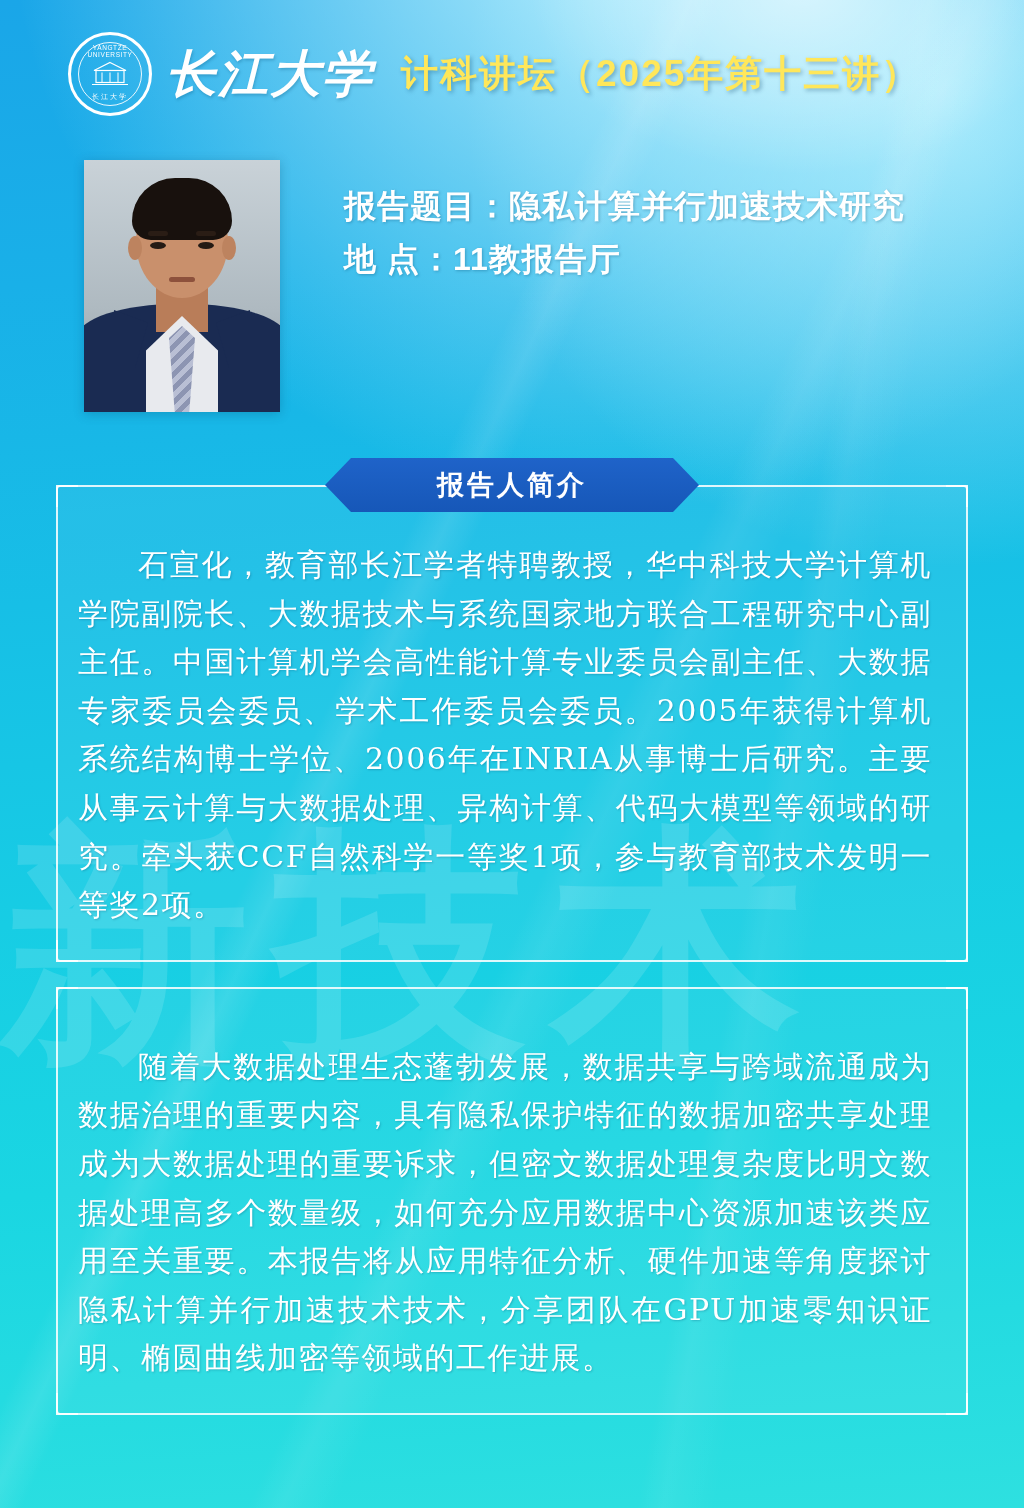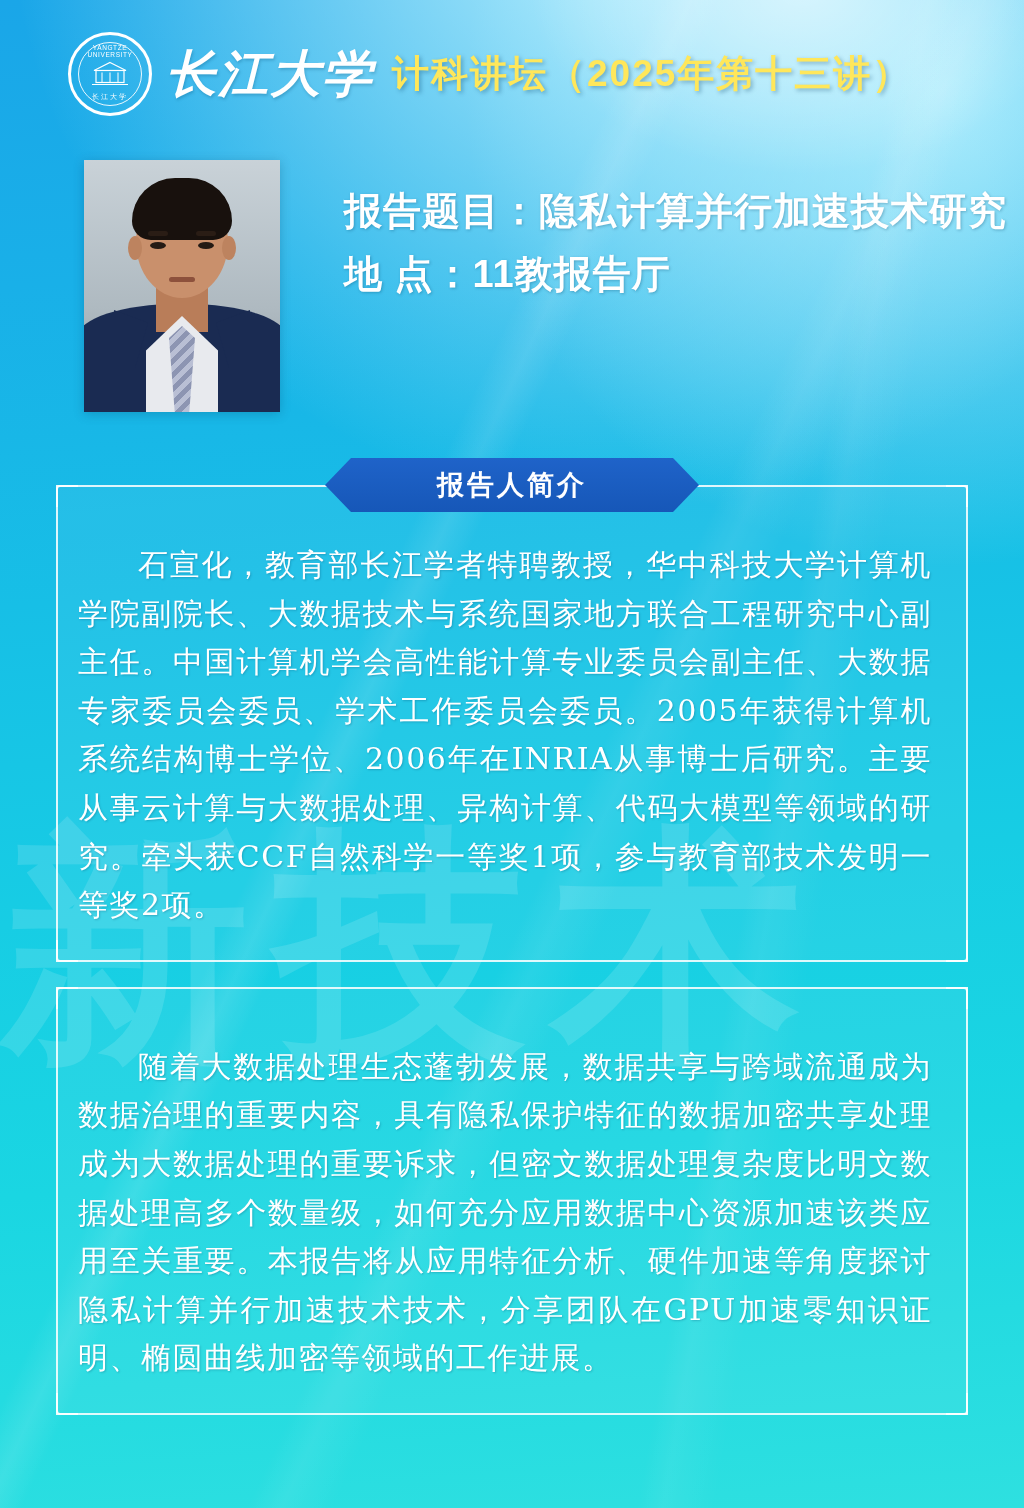--- a/index.html
+++ b/index.html
@@ -116,21 +116,21 @@
     font-family: "DejaVu Serif", serif;
     font-weight: bold;
     font-style: italic;
     font-size: 50px;
     color: #ffffff;
     letter-spacing: 2px;
     text-shadow: 1px 2px 3px rgba(0,70,110,0.25);
     flex: none;
   }
   .header-title {
-    margin-left: 18px;
+    margin-left: 27px;
     font-size: 37px;
     font-weight: bold;
     color: #ffe75a;
     letter-spacing: 2px;
     text-shadow: 2px 2px 4px rgba(0,60,100,0.35);
     white-space: nowrap;
   }
 
   
   .speaker-row {
@@ -259,21 +259,21 @@
     background: #1a2b52;
   }
   .p-collar-l { left: 30px; clip-path: polygon(0 0, 100% 22%, 62% 100%, 0 100%); }
   .p-collar-r { right: 30px; clip-path: polygon(100% 0, 100% 100%, 38% 100%, 0 22%); }
 
   .info {
     margin-left: 64px;
     padding-top: 20px;
   }
   .info-line {
-    font-size: 38px;
+    font-size: 32px;
     font-weight: bold;
     color: #ffffff;
     line-height: 1.67;
     letter-spacing: 1px;
     text-shadow: 1px 1px 3px rgba(0,60,95,0.3);
     white-space: nowrap;
   }
 
   
   .section {

